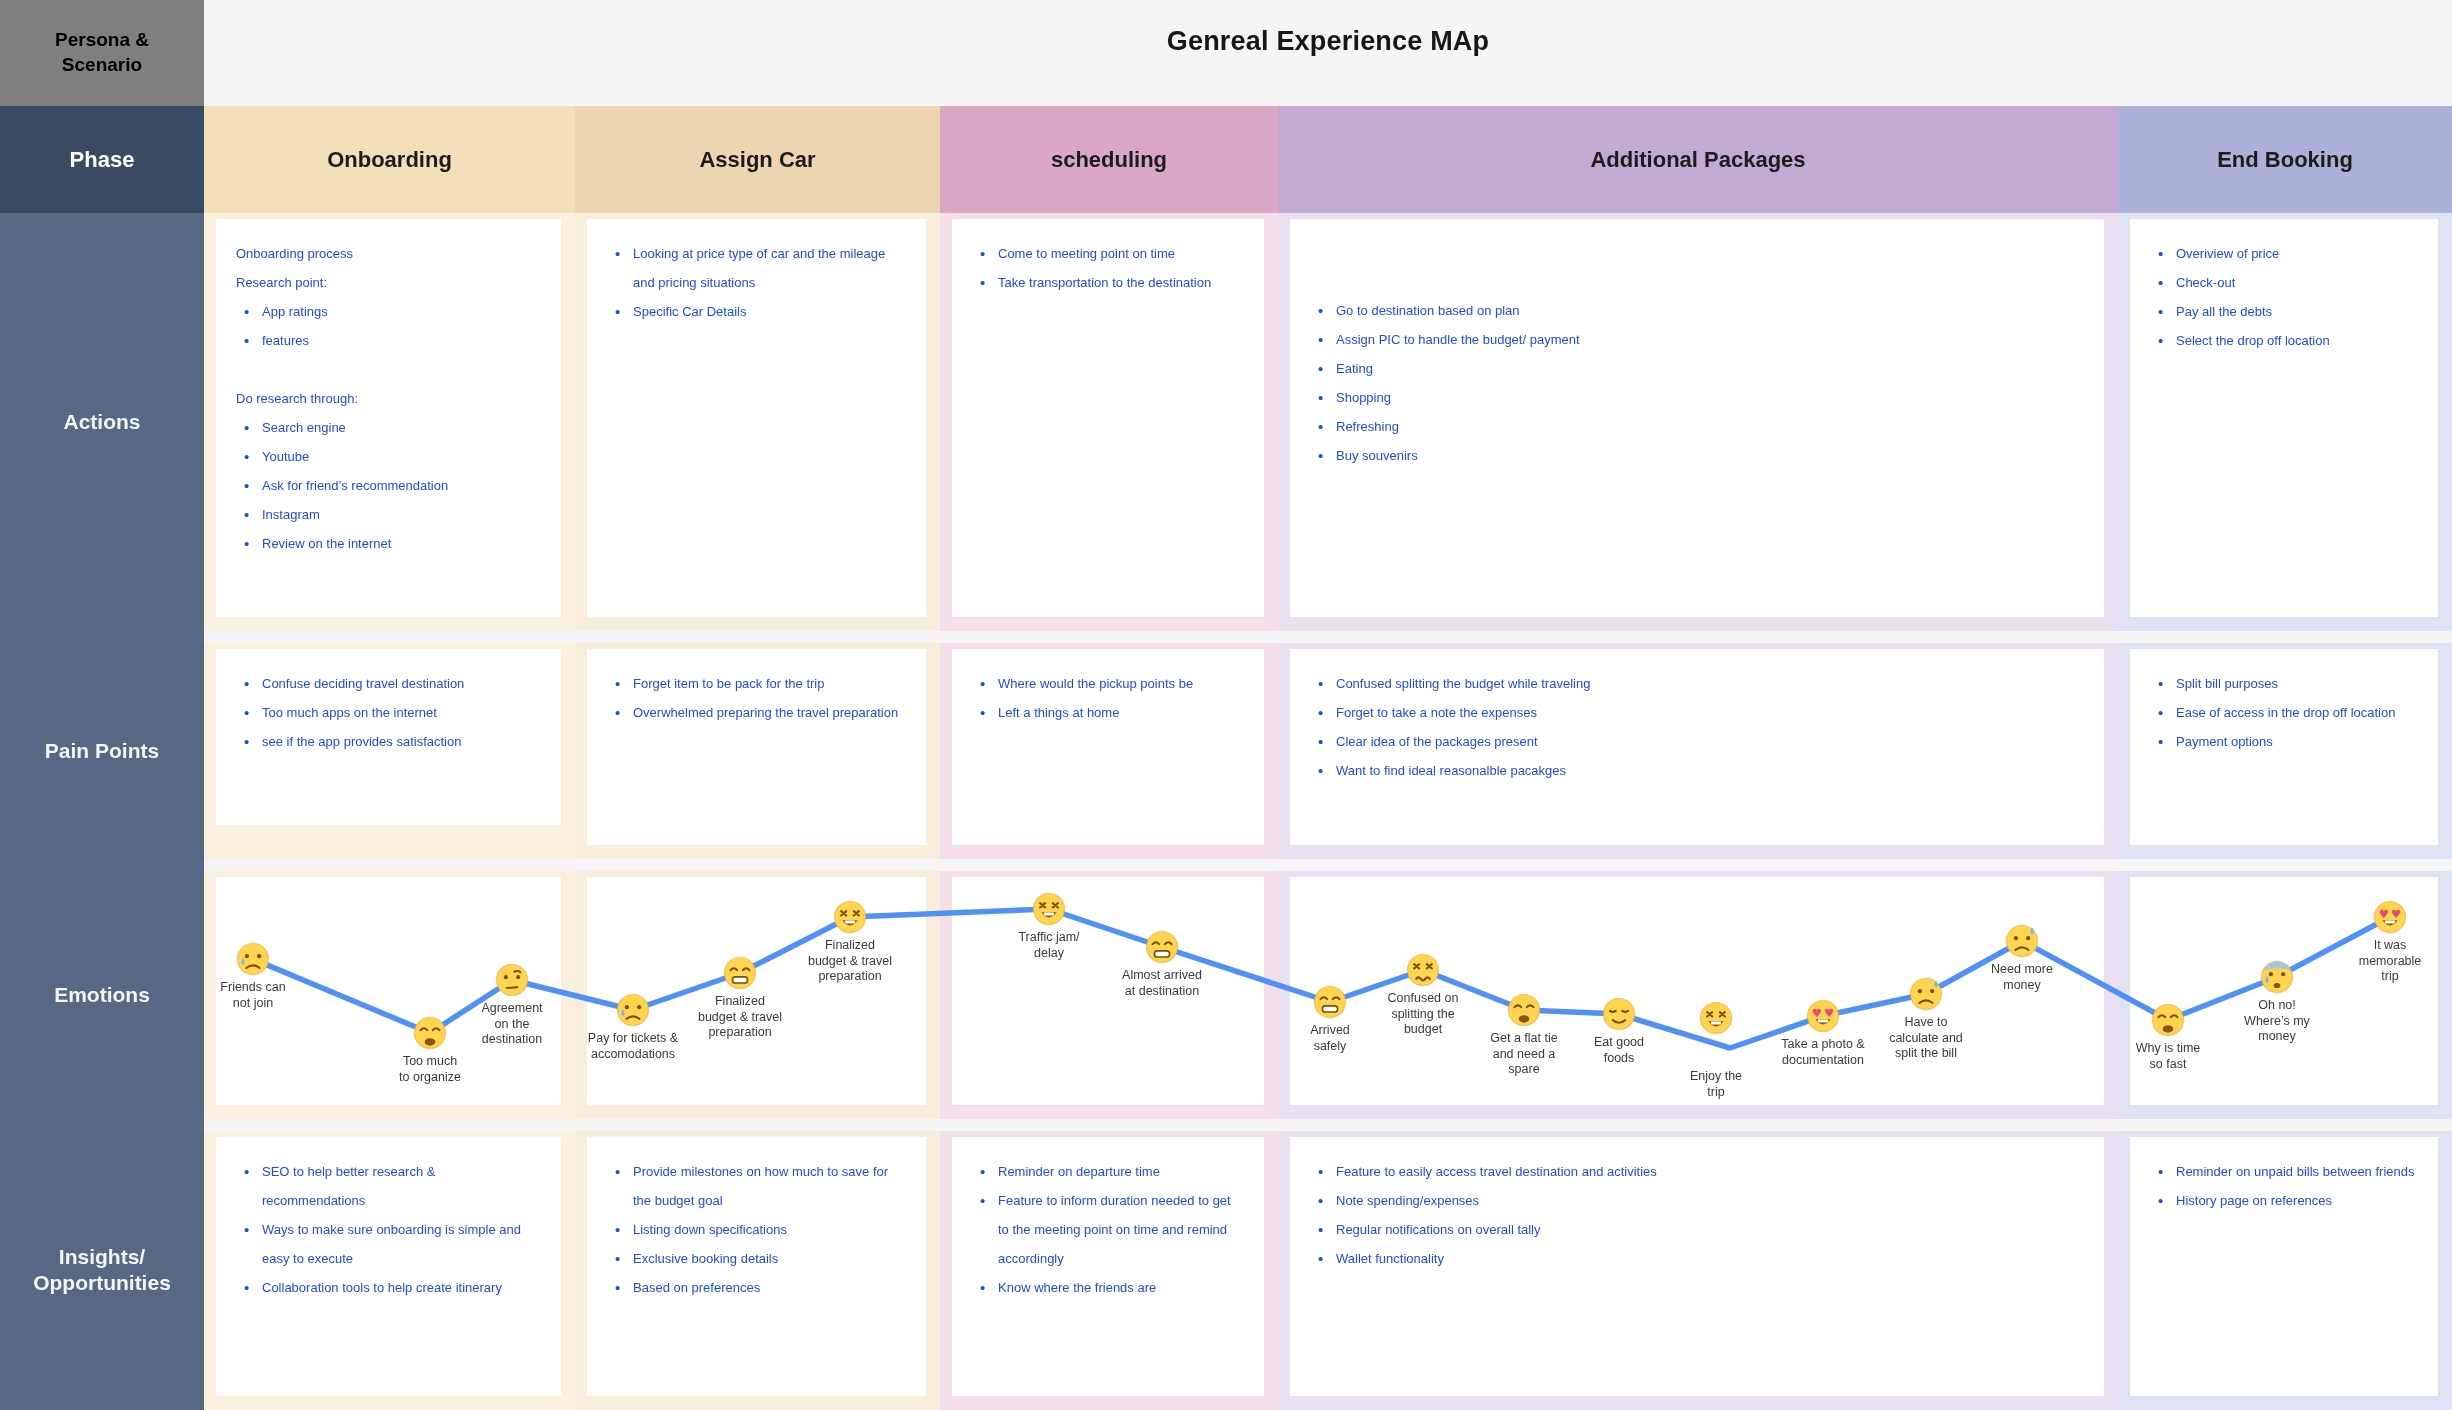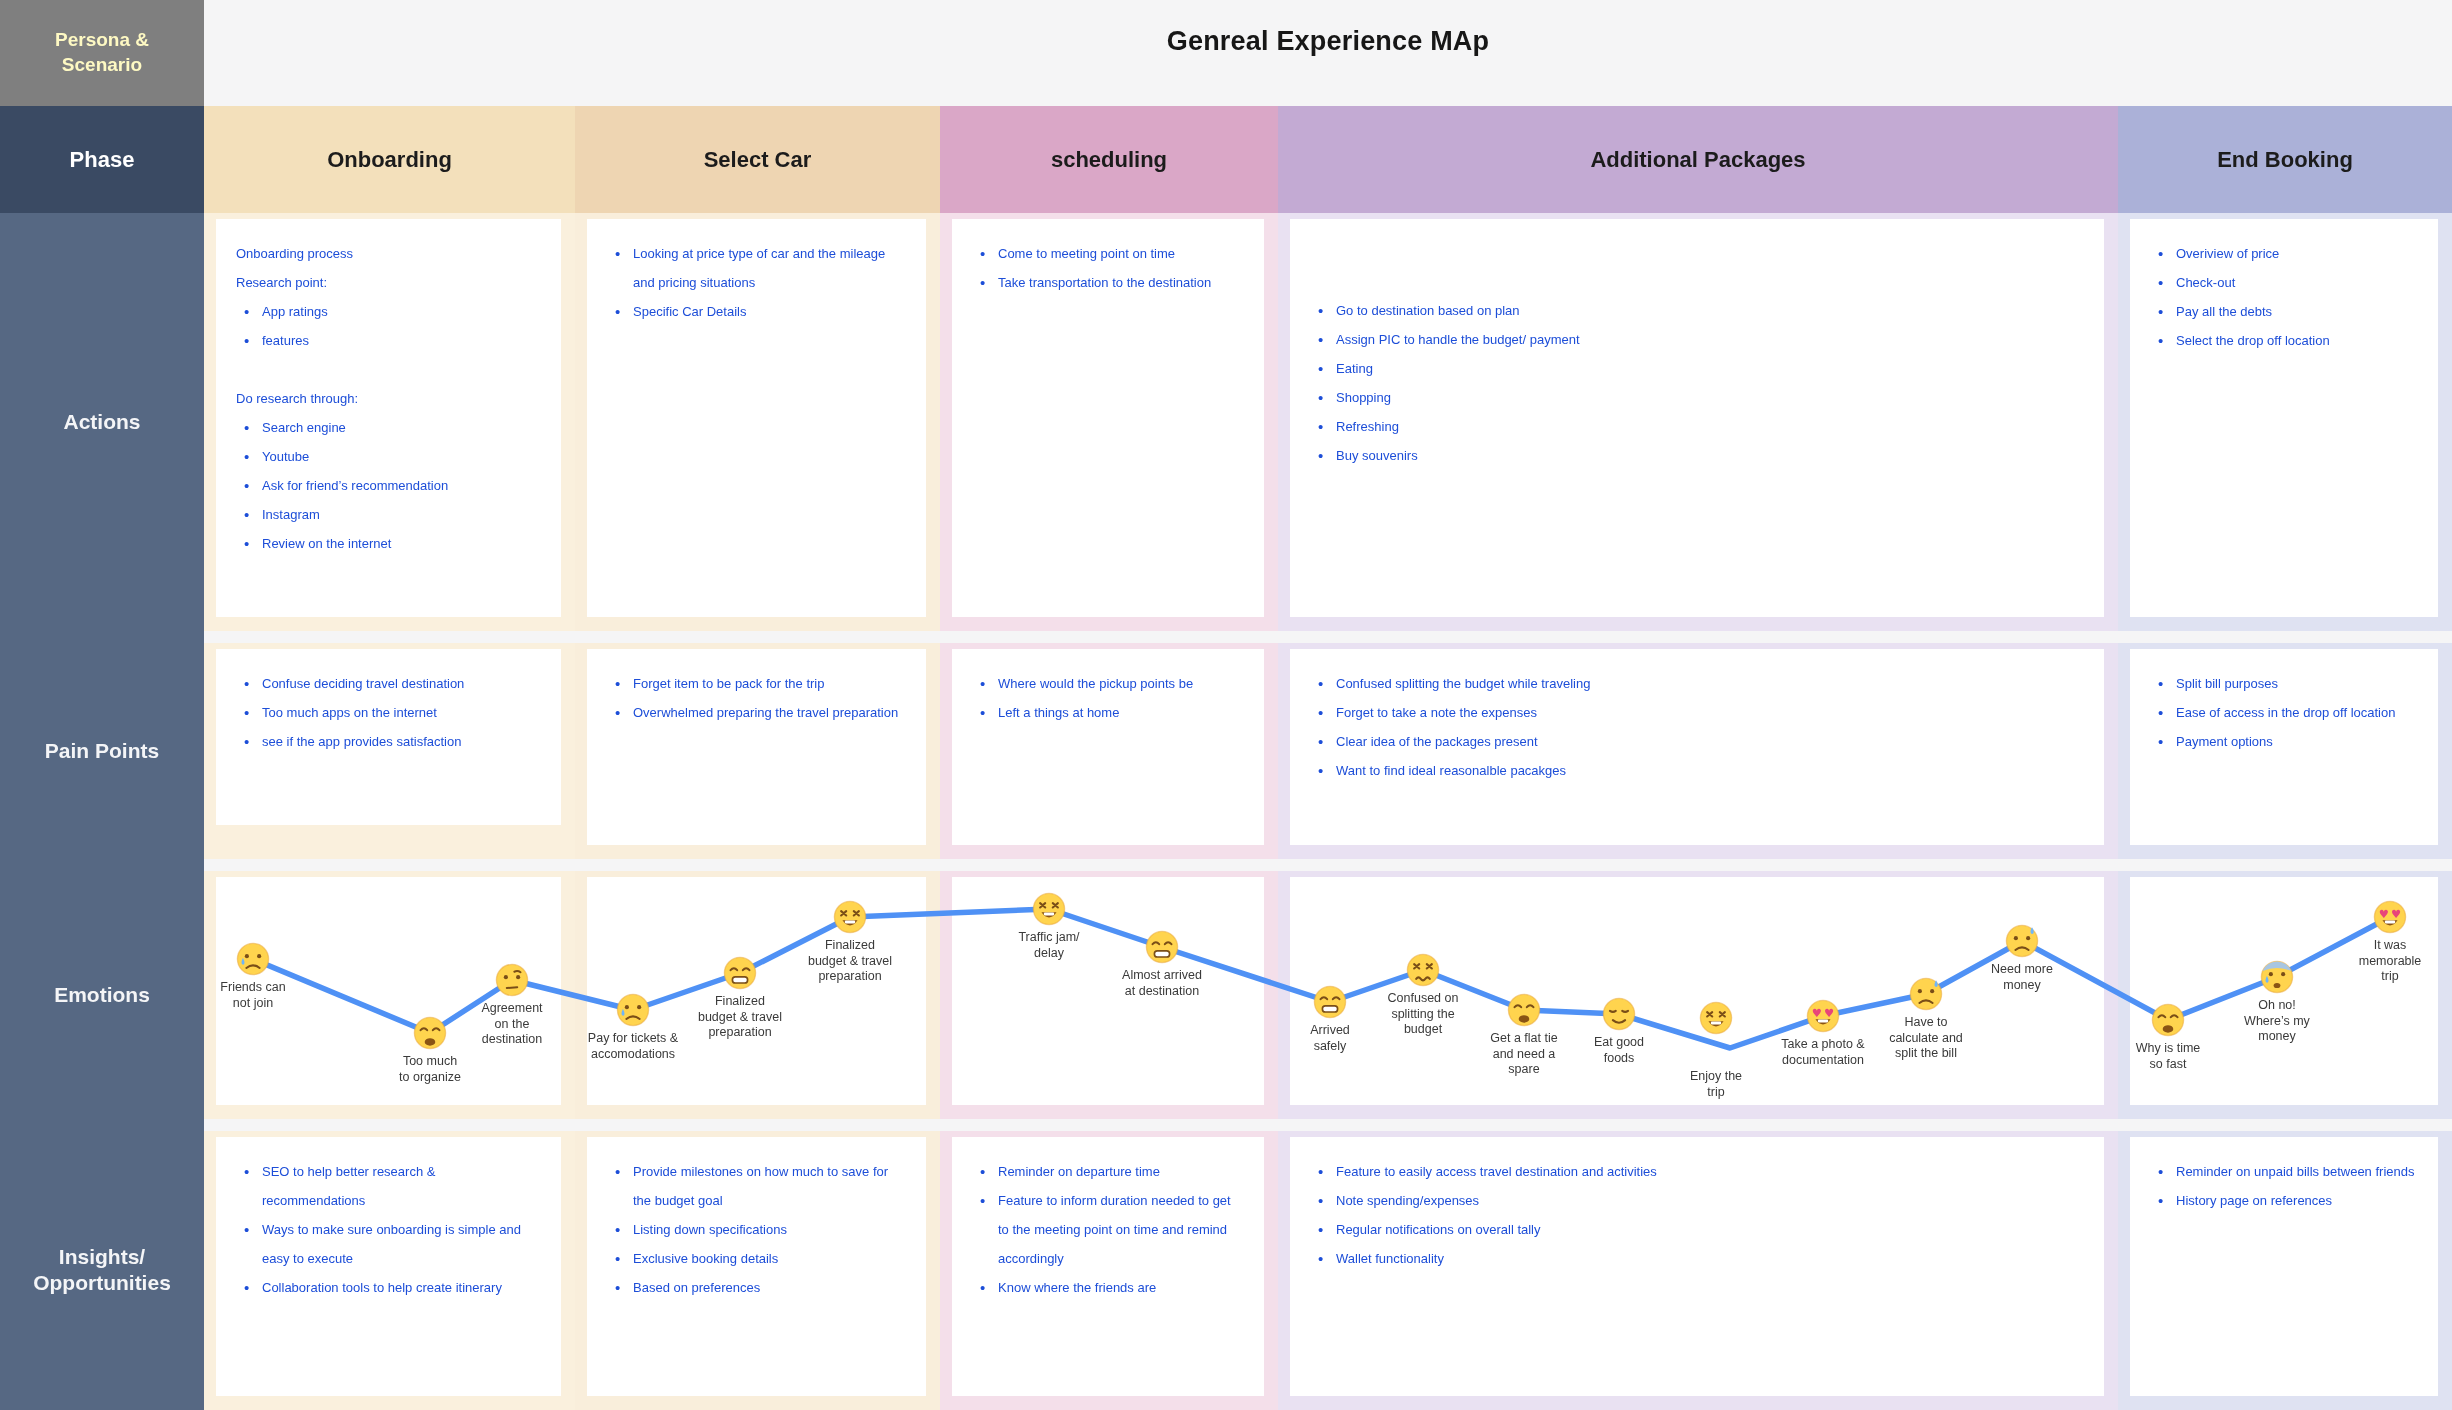--- a/index.html
+++ b/index.html
@@ -1,20 +1,20 @@
 <!DOCTYPE html>
 <html><head>
 <meta charset="utf-8">
 <style>
   html,body{margin:0;padding:0;background:#e9e9ec;}
   .page{position:relative;width:2452px;height:1410px;background:#f5f5f6;
         font-family:"Liberation Sans",sans-serif;overflow:hidden;color:#232323;}
   .persona-cell{position:absolute;left:0;top:0;width:204px;height:106px;
         display:flex;align-items:center;justify-content:center;text-align:center;
-        color:#fef9c3;font-weight:bold;font-size:19px;line-height:1.3;white-space:pre-line;}
+        color:#000000;font-weight:bold;font-size:19px;line-height:1.3;white-space:pre-line;}
   .title{position:absolute;left:204px;top:0;width:2248px;height:83px;
         display:flex;align-items:center;justify-content:center;
         font-weight:bold;font-size:27px;color:#171717;letter-spacing:.2px;}
   .phase-label-cell{position:absolute;left:0;top:106px;width:204px;height:107px;
         display:flex;align-items:center;justify-content:center;
         color:#fff;font-weight:bold;font-size:22px;}
   .phase-cell{position:absolute;top:106px;height:107px;display:flex;align-items:center;
         justify-content:center;font-weight:bold;font-size:22px;color:#1c1c1c;}
   .sidebar{position:absolute;left:0;top:213px;width:204px;height:1197px;}
   .side-label{position:absolute;left:0;width:100%;text-align:center;color:#f4f5f7;
@@ -47,21 +47,21 @@
   <div class="sidebar" style="background: rgb(86, 104, 131);">
     <div class="side-label sl0">Actions</div>
     <div class="side-label sl1">Pain Points</div>
     <div class="side-label sl2">Emotions</div>
     <div class="side-label sl3">Insights/
 Opportunities</div>
   </div>
 
   <div id="phase-cells">
       <div class="phase-cell" style="left: 204px; width: 371px; background: rgb(243, 224, 187);">Onboarding</div>
-      <div class="phase-cell" style="left: 575px; width: 365px; background: rgb(238, 213, 178);">Select Car</div>
+      <div class="phase-cell" style="left: 575px; width: 365px; background: rgb(238, 213, 178);">Assign Car</div>
       <div class="phase-cell" style="left: 940px; width: 338px; background: rgb(218, 167, 199);">scheduling</div>
       <div class="phase-cell" style="left: 1278px; width: 840px; background: rgb(195, 170, 211);">Additional Packages</div>
       <div class="phase-cell" style="left: 2118px; width: 334px; background: rgb(171, 177, 216);">End Booking</div>
     </div>
   <div id="grid">
       <div class="band-cell" style="left: 204px; top: 213px; width: 371px; height: 418px; background: rgb(250, 240, 221);"></div>
       <div class="card" style="left: 216px; top: 219px; width: 345px; height: 398px; background: rgb(255, 255, 255);">
         <div class="card-inner">
           <div class="pl">Onboarding process</div>
           <div class="pl">Research point:</div>

